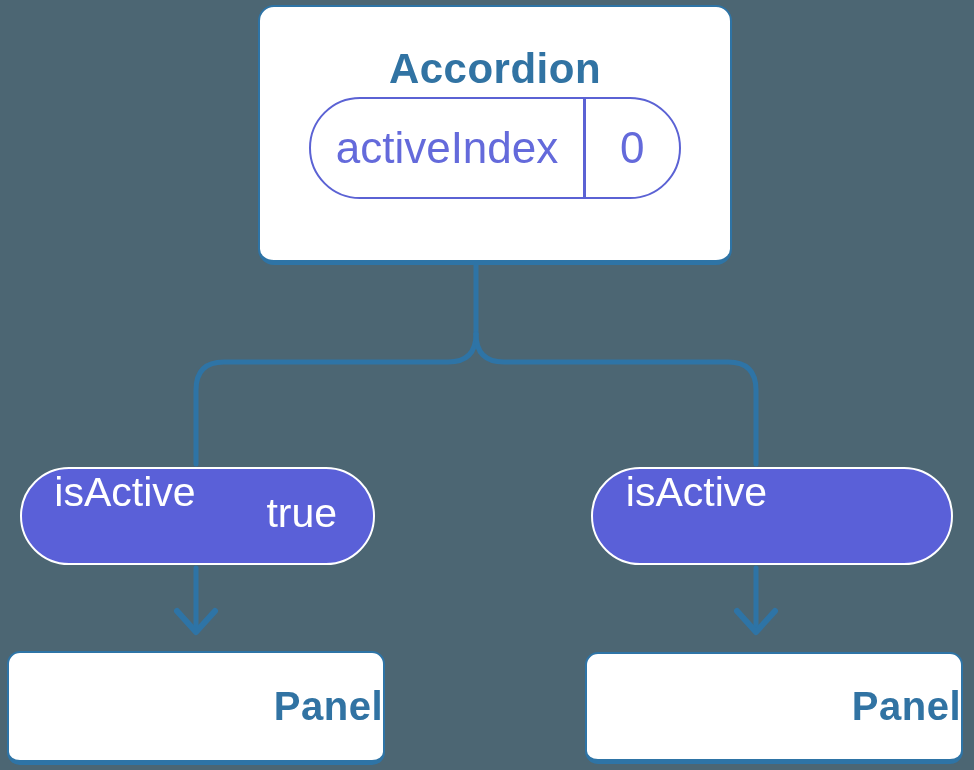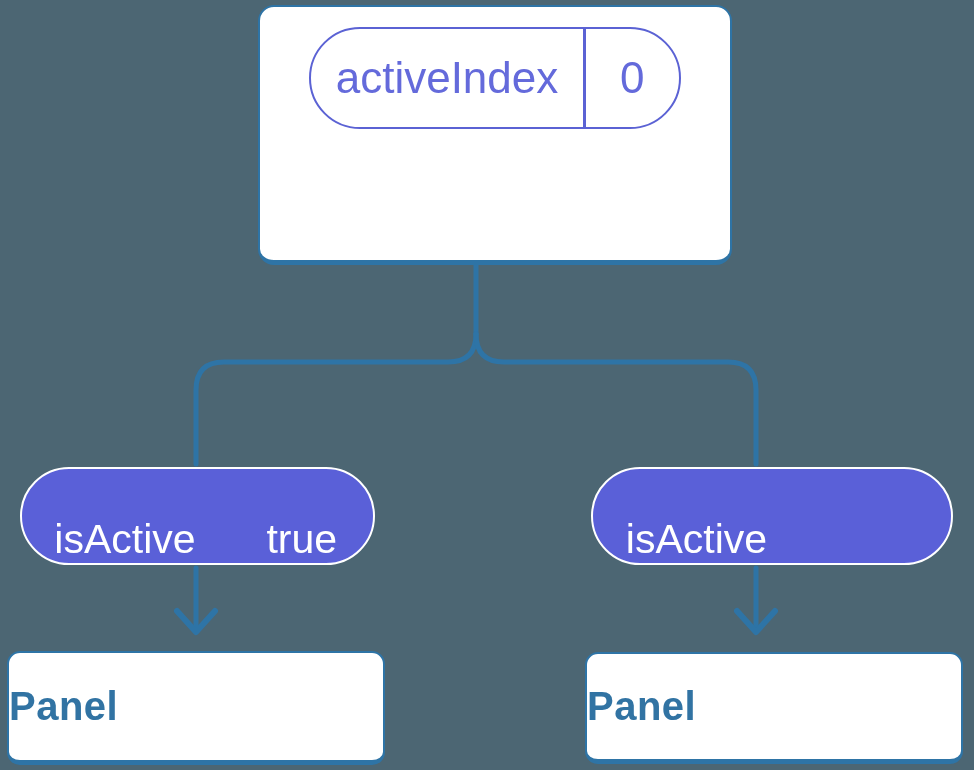--- a/index.html
+++ b/index.html
@@ -56,21 +56,21 @@
   }
   .node-title{
     margin-top:38px;
     font-size:42px;
     line-height:48px;
     font-weight:600;
     color:var(--box-text);
     letter-spacing:0.5px;
   }
   .state-pill{
-    margin-top:20px;
+    margin-top:4px;
     width:372px;height:102px;
     border:2.5px solid var(--pill-outline);
     border-radius:51px;
     box-sizing:border-box;
     display:flex;align-items:stretch;
     overflow:hidden;
     background:var(--box-fill);
   }
   .state-pill .pill-name{
     flex:0 0 272px;
@@ -88,21 +88,21 @@
     font-size:44px;font-weight:500;
     color:var(--pill-text-purple);
   }
   .prop-pill{
     position:absolute;
     height:98px;
     background:var(--pill-fill);
     border:2.5px solid var(--pill-text-white);
     border-radius:49px;
     box-sizing:border-box;
-    display:flex;align-items:flex-end;
+    display:flex;align-items:flex-start;
     overflow:hidden;
   }
   .prop-pill.left{left:20px;top:467px;width:355px;}
   .prop-pill.right{left:591px;top:467px;width:362px;}
   .prop-pill .pill-name{
     display:flex;align-items:center;justify-content:center;
     font-size:41px;font-weight:500;
     color:var(--pill-text-white);
   }
   .prop-pill.left .pill-name{flex:0 0 206px;}
@@ -113,21 +113,21 @@
   }
   .prop-pill .pill-value{
     flex:1;
     display:flex;align-items:center;justify-content:center;
     font-size:41px;font-weight:500;
     color:var(--pill-text-white);
     margin-top:21px;
   }
   .panel-box{
     border-radius:13px;
-    display:flex;align-items:center;justify-content:flex-start;
+    display:flex;align-items:center;justify-content:flex-end;
   }
   .panel-box.left{left:7px;top:651px;width:378px;height:114px;}
   .panel-box.right{left:585px;top:652px;width:378px;height:112px;}
   .panel-label{
     font-size:40px;font-weight:600;
     color:var(--box-text);
     letter-spacing:0.5px;
   }
 </style>
 </head>
@@ -139,20 +139,21 @@
     <path class="connector" d="M476 265 V334"></path>
     <path class="connector" d="M476 334 Q476 362 448 362 H224 Q196 362 196 390 V464"></path>
     <path class="connector" d="M476 334 Q476 362 504 362 H728 Q756 362 756 390 V464"></path>
     <path class="connector" d="M196 568 V628"></path>
     <path class="arrowhead" d="M177 611 L196 632 L215 611"></path>
     <path class="connector" d="M756 568 V628"></path>
     <path class="arrowhead" d="M737 611 L756 632 L775 611"></path>
   </svg>
 
   <div class="node-box accordion-box">
+    <div class="node-title">Accordion</div>
     <div class="state-pill">
       <div class="pill-name">activeIndex</div>
       <div class="pill-divider"></div>
       <div class="pill-value">0</div>
     </div>
   </div>
 
   <div class="prop-pill left">
     <div class="pill-name">isActive</div>
     <div class="pill-divider"></div>

